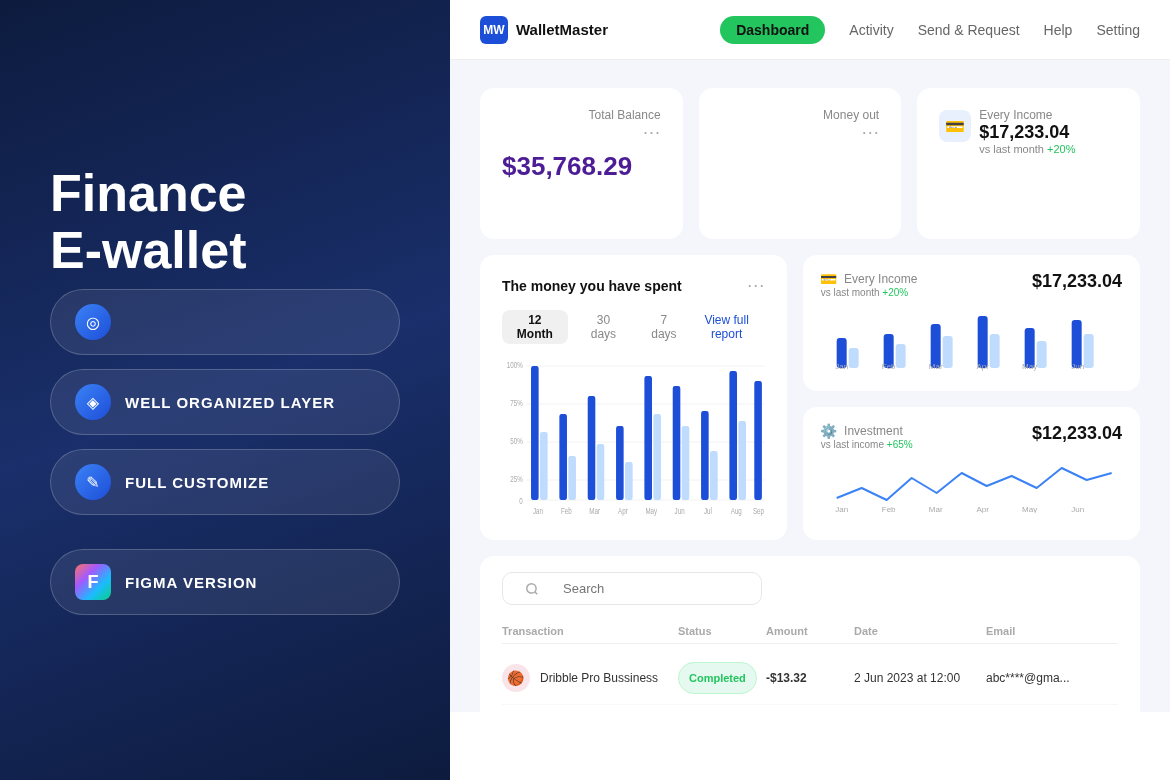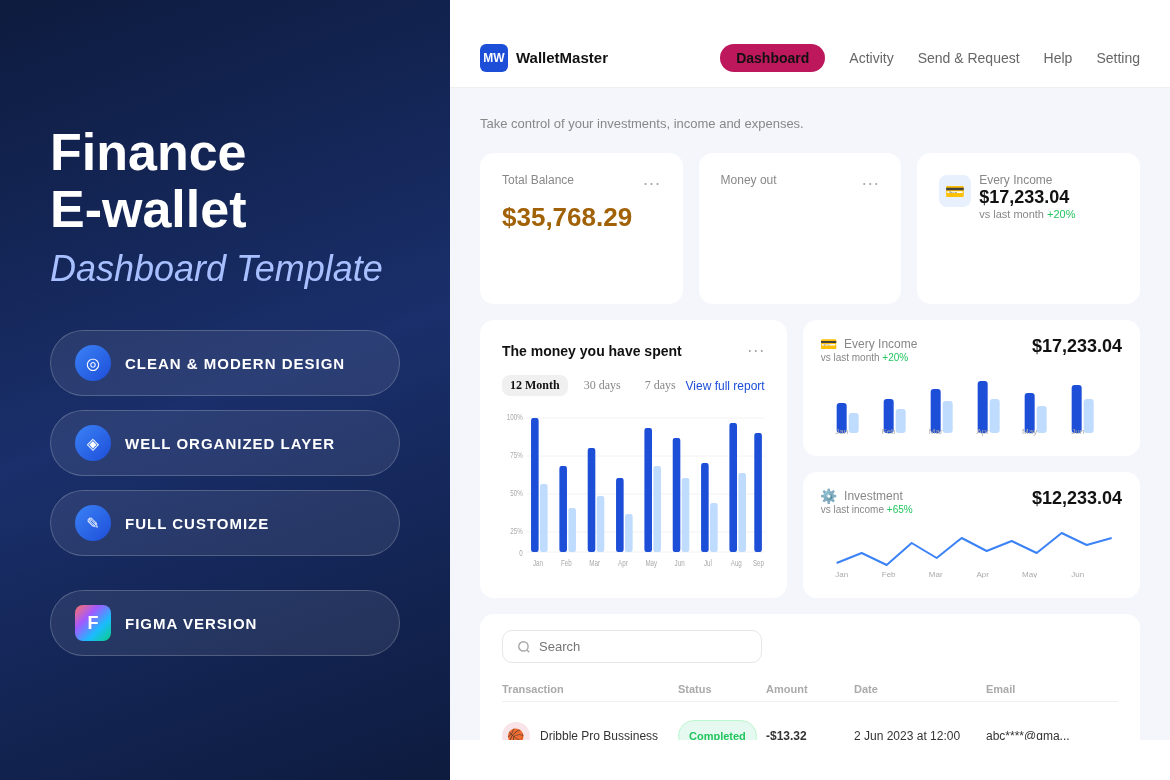--- a/index.html
+++ b/index.html
@@ -100,21 +100,20 @@
 
     
     .right-panel {
       flex: 1;
       height: 712px;
       background: #f4f6fb;
       border-radius: 20px 20px 0 0;
       overflow: hidden;
       display: flex;
       flex-direction: column;
-      margin-top: 28px;
     }
 
     
     .navbar {
       background: #fff;
       display: flex;
       align-items: center;
       padding: 0 30px;
       height: 60px;
       border-bottom: 1px solid #eee;
@@ -151,21 +150,21 @@
     .nav-link {
       font-size: 14px;
       color: #666;
       cursor: pointer;
       padding: 4px 0;
       text-decoration: none;
     }
     .nav-link.active {
       color: #111;
       font-weight: 600;
-      background: #be185d;
+      background: #22c55e;
       padding: 6px 16px;
       border-radius: 20px;
     }
 
     
     .main-content {
       flex: 1;
       overflow-y: auto;
       padding: 28px 30px;
     }
@@ -191,32 +190,33 @@
     .card {
       background: #fff;
       border-radius: 14px;
       padding: 20px 22px;
     }
     .card-label {
       font-size: 12px;
       color: #888;
       margin-bottom: 8px;
       display: flex;
-      align-items: flex-start;
+      align-items: flex-end;
       justify-content: space-between;
+      flex-direction: column;
     }
     .card-dots {
       color: #aaa;
       font-size: 18px;
       cursor: pointer;
     }
     .card-value {
       font-size: 26px;
       font-weight: 800;
-      color: #a16207;
+      color: #4c1d95;
     }
     .income-card-icon {
       width: 32px;
       height: 32px;
       background: #e8f0fe;
       border-radius: 8px;
       display: flex;
       align-items: center;
       justify-content: center;
       font-size: 16px;
@@ -274,21 +274,20 @@
     .chart-tabs {
       display: flex;
       gap: 8px;
     }
     .chart-tab {
       font-size: 12px;
       color: #888;
       cursor: pointer;
       padding: 3px 8px;
       border-radius: 8px;
-      font-family: Liberation Serif, serif;
     }
     .chart-tab.active {
       color: #111;
       font-weight: 600;
       background: #f0f0f0;
     }
     .chart-view-report {
       font-size: 12px;
       color: #1d4ed8;
       cursor: pointer;
@@ -335,24 +334,24 @@
 
     
     .transaction-section {
       background: #fff;
       border-radius: 14px;
       padding: 16px 22px;
     }
     .search-bar {
       display: flex;
       align-items: center;
-      gap: 8px;
+      gap: 24px;
       border: 1.5px solid #e5e7eb;
       border-radius: 10px;
-      padding: 8px 14px;
+      padding: 8px 22px;
       margin-bottom: 14px;
       width: 260px;
     }
     .search-input {
       border: none;
       outline: none;
       font-size: 13px;
       color: #888;
       background: transparent;
     }
@@ -407,25 +406,23 @@
     .amount-neg { color: #333; font-size: 12px; font-weight: 600; }
   </style>
 </head>
 <body>
 
 <div class="left-panel">
   <h1>
     <span>Finance</span><br>
     <span>E-wallet</span>
   </h1>
-  <h2>Dashboard Template</h2>
 
   <div class="feature-btn">
     <div class="icon-circle">◎</div>
-    <span>CLEAN &amp; MODERN DESIGN</span>
   </div>
   <div class="feature-btn">
     <div class="icon-circle">◈</div>
     <span>WELL ORGANIZED LAYER</span>
   </div>
   <div class="feature-btn">
     <div class="icon-circle">✎</div>
     <span>FULL CUSTOMIZE</span>
   </div>
 
@@ -446,21 +443,20 @@
       <a class="nav-link active">Dashboard</a>
       <a class="nav-link">Activity</a>
       <a class="nav-link">Send &amp; Request</a>
       <a class="nav-link">Help</a>
       <a class="nav-link">Setting</a>
     </div>
   </nav>
 
   <div class="main-content">
 
-    <div class="welcome-sub">Take control of your investments, income and expenses.</div>
 
     <div class="cards-row">
 
       <div class="card">
         <div class="card-label">
           <span>Total Balance</span>
           <span class="card-dots">···</span>
         </div>
         <div class="card-value">$35,768.29</div>
       </div>

